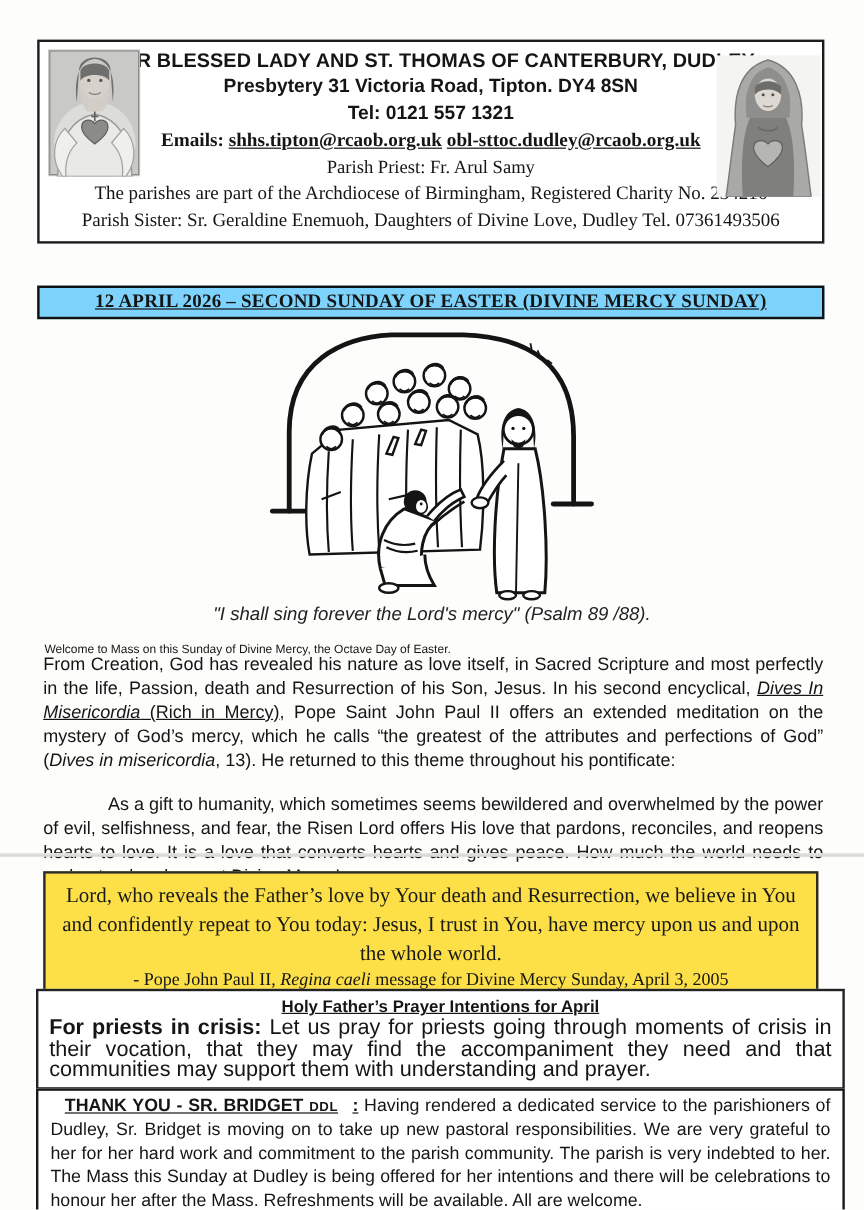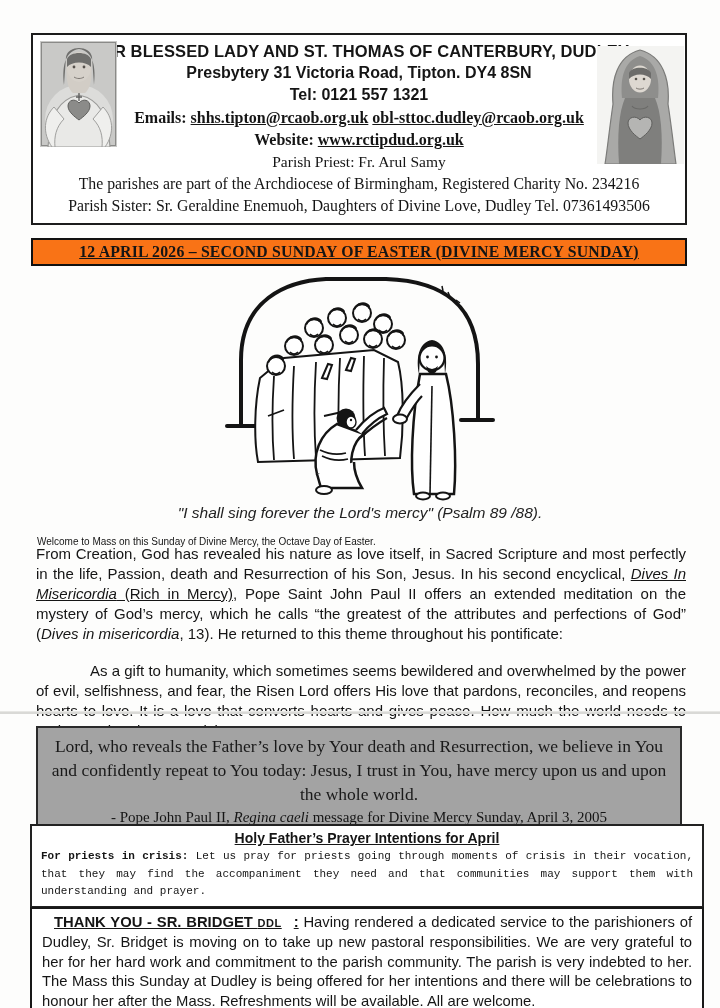--- a/index.html
+++ b/index.html
@@ -28,21 +28,21 @@
   .hl-web{font-family:"Liberation Serif",serif;font-weight:bold;font-size:16px;line-height:22px;}
   .hl-priest{font-family:"Liberation Serif",serif;font-size:15.5px;line-height:22px;}
   .hl-charity,.hl-sister{font-family:"Liberation Serif",serif;font-size:15.8px;line-height:22px;}
   .portrait{position:absolute;}
   .portrait-left{left:7px;top:6px;}
   .portrait-right{right:1px;top:11px;}
 
   
   .date-box{
     left:31px;top:238px;width:652px;height:24px;
-    border:2px solid #111;background:#f97316;
+    border:2px solid #111;background:#7dd3fc;
     text-align:center;
     font-family:"Liberation Serif",serif;font-weight:bold;font-size:15.8px;
     line-height:24px;letter-spacing:.2px;
   }
 
   
   .illus{left:224px;top:266px;width:272px;height:236px;}
   .caption{
     left:0;top:504px;width:720px;text-align:center;
     font-style:italic;font-size:15.5px;color:#222;
@@ -50,35 +50,35 @@
 
   
   .welcome{left:37px;top:536px;width:650px;font-size:10px;}
   .para{left:36px;top:544px;width:650px;font-size:15px;line-height:20px;text-align:justify;}
   .para2{top:661px;text-indent:54px;}
   .scanline{left:0;top:711px;width:720px;height:2px;background:#d9d9d6;border-top:1px solid #e7e7e4;}
 
   
   .quote-box{
     left:36px;top:726px;width:618px;
-    border:2px solid #2a2a2a;background:#a3a3a3;
+    border:2px solid #2a2a2a;background:#fde047;
     padding:6px 12px 5px 12px;text-align:center;
     font-family:"Liberation Serif",serif;
   }
   .quote-text{font-size:17.5px;line-height:24px;color:#191919;}
   .quote-attrib{font-size:15px;line-height:20px;margin-top:1px;}
 
   
   .intent-box{
     left:30px;top:824px;width:652px;
     border:2px solid #222;background:#fff;
     padding:3px 9px 5px 9px;
   }
   .intent-title{text-align:center;font-weight:bold;font-size:14px;line-height:18px;}
-  .intent-body{font-size:11px;line-height:17.6px;text-align:justify;margin-top:1px;font-family:Liberation Mono, monospace;}
+  .intent-body{font-size:18px;line-height:17.6px;text-align:justify;margin-top:1px;}
 
   
   .thanks-box{
     left:30px;top:907px;width:650px;
     border:2px solid #181818;background:#fff;
     padding:4px 10px 5px 10px;
     font-size:14.8px;line-height:19.4px;text-align:justify;
   }
   .thanks-lead{font-weight:bold;text-decoration:underline;margin-left:12px;}
   .thanks-lead-small{font-weight:bold;text-decoration:underline;font-size:11px;letter-spacing:.5px;}
@@ -125,24 +125,20 @@
   </div>
 
   <div class="hl hl2">OUR BLESSED LADY AND ST. THOMAS OF CANTERBURY, DUDLEY</div>
   <div class="hl hl3">Presbytery 31 Victoria Road, Tipton. DY4 8SN</div>
   <div class="hl hl4">Tel: 0121 557 1321</div>
   <div class="hl-em">
     <span>Emails:</span> 
     <span class="u">shhs.tipton@rcaob.org.uk</span> 
     <span class="u">obl-sttoc.dudley@rcaob.org.uk</span>
   </div>
-  <div class="hl-web">
-    <span>Website:</span> 
-    <span class="u">www.rctipdud.org.uk</span>
-  </div>
   <div class="hl-priest">Parish Priest: Fr. Arul Samy</div>
   <div class="hl-charity">The parishes are part of the Archdiocese of Birmingham, Registered Charity No. 234216</div>
   <div class="hl-sister">Parish Sister: Sr. Geraldine Enemuoh, Daughters of Divine Love, Dudley Tel. 07361493506</div>
 </div>
 
 <div class="abs date-box">
   <span class="u">12 APRIL 2026 – SECOND SUNDAY OF EASTER (DIVINE MERCY SUNDAY)</span>
 </div>
 
 <div class="abs illus">

